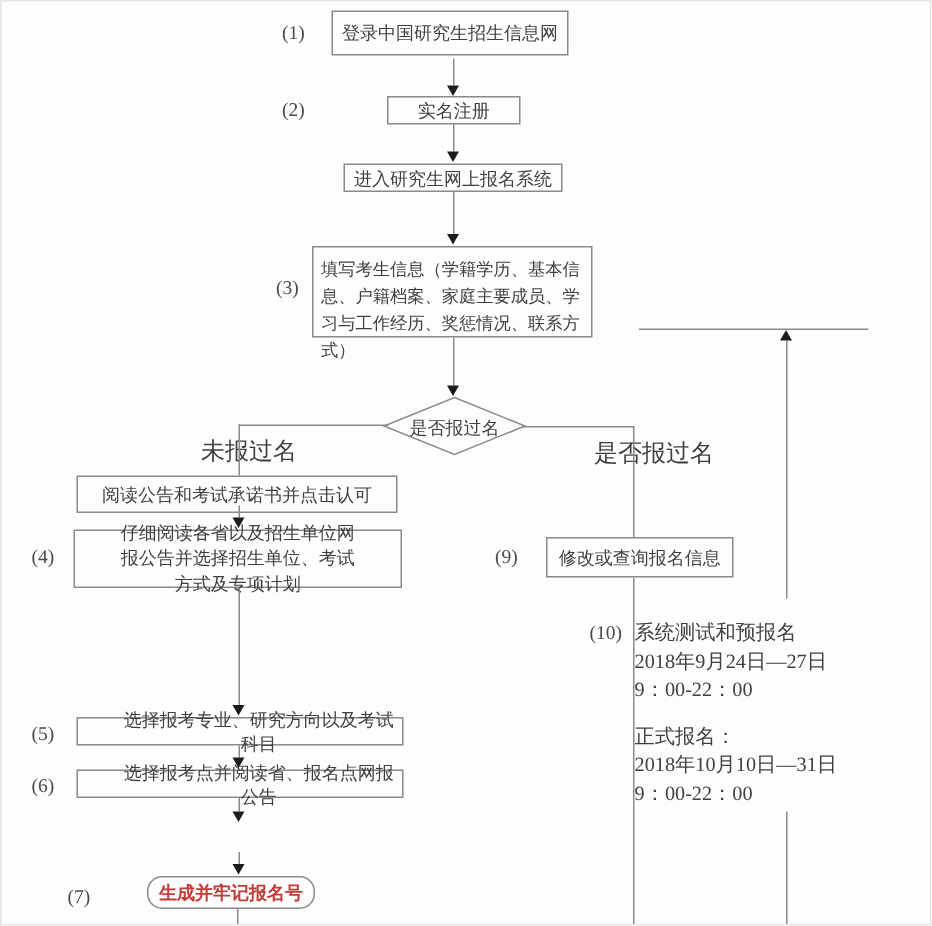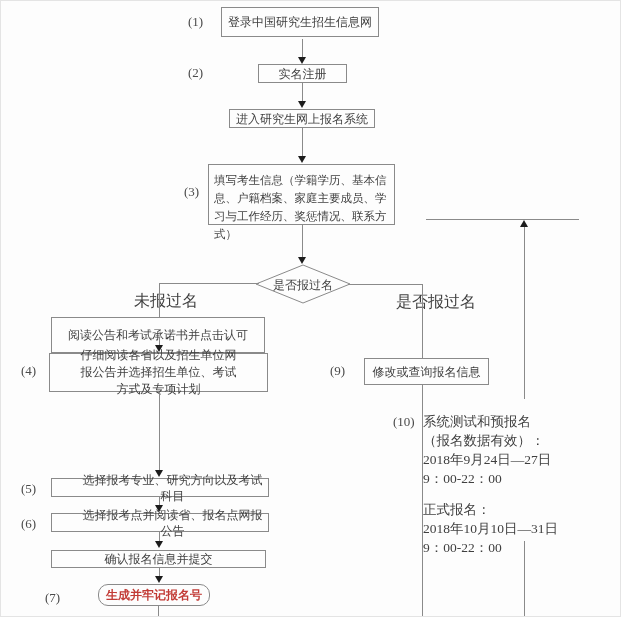--- a/index.html
+++ b/index.html
@@ -61,38 +61,36 @@
   <div class="box" style="left:257px;top:63px;width:89px;height:19px;">实名注册</div>
 
   <div class="box" style="left:228px;top:108px;width:146px;height:19px;">进入研究生网上报名系统</div>
 
   <div class="box block" style="left:207px;top:163px;width:187px;height:61px;font-size:11.5px;line-height:18px;padding:6px 5px;">填写考生信息（学籍学历、基本信息、户籍档案、家庭主要成员、学习与工作经历、奖惩情况、联系方式）</div>
 
   <div class="decision-label">是否报过名</div>
   <div class="branchlabel" style="left:133px;top:290px;">未报过名</div>
   <div class="branchlabel" style="left:395px;top:291px;">是否报过名</div>
 
-  <div class="box" style="left:50px;top:316px;width:214px;height:36px;">阅读公告和考试承诺书并点击认可</div>
+  <div class="box" style="left:50px;top:316px;width:214px;height:25px;">阅读公告和考试承诺书并点击认可</div>
 
   <div class="box" style="left:48px;top:352px;width:219px;height:39px;padding:2px 26px;line-height:17px;">仔细阅读各省以及招生单位网报公告并选择招生单位、考试方式及专项计划</div>
 
   <div class="box" style="left:50px;top:477px;width:218px;height:19px;padding-left:28px;">选择报考专业、研究方向以及考试科目</div>
 
   <div class="box" style="left:50px;top:512px;width:218px;height:19px;padding-left:28px;">选择报考点并阅读省、报名点网报公告</div>
 
-  <div class="box" style="left:50px;top:549px;width:215px;height:18px;">确认报名信息并提交</div>
 
   <div class="box red-text" style="left:97px;top:583px;width:112px;height:22px;border-radius:10px;">生成并牢记报名号</div>
 
   <div class="box" style="left:363px;top:357px;width:125px;height:27px;">修改或查询报名信息</div>
 
   <div class="schedule">
     <span class="s10">(10)</span>
     <div>系统测试和预报名</div>
-    <div>（报名数据有效）：</div>
     <div>2018年9月24日—27日</div>
     <div>9：00-22：00</div>
     <div class="gap"></div>
     <div>正式报名：</div>
     <div>2018年10月10日—31日</div>
     <div>9：00-22：00</div>
   </div>
 
   <div class="vline" style="left:301px;top:38px;height:18px;"></div>
   <div class="vline" style="left:301px;top:81px;height:19px;"></div>

